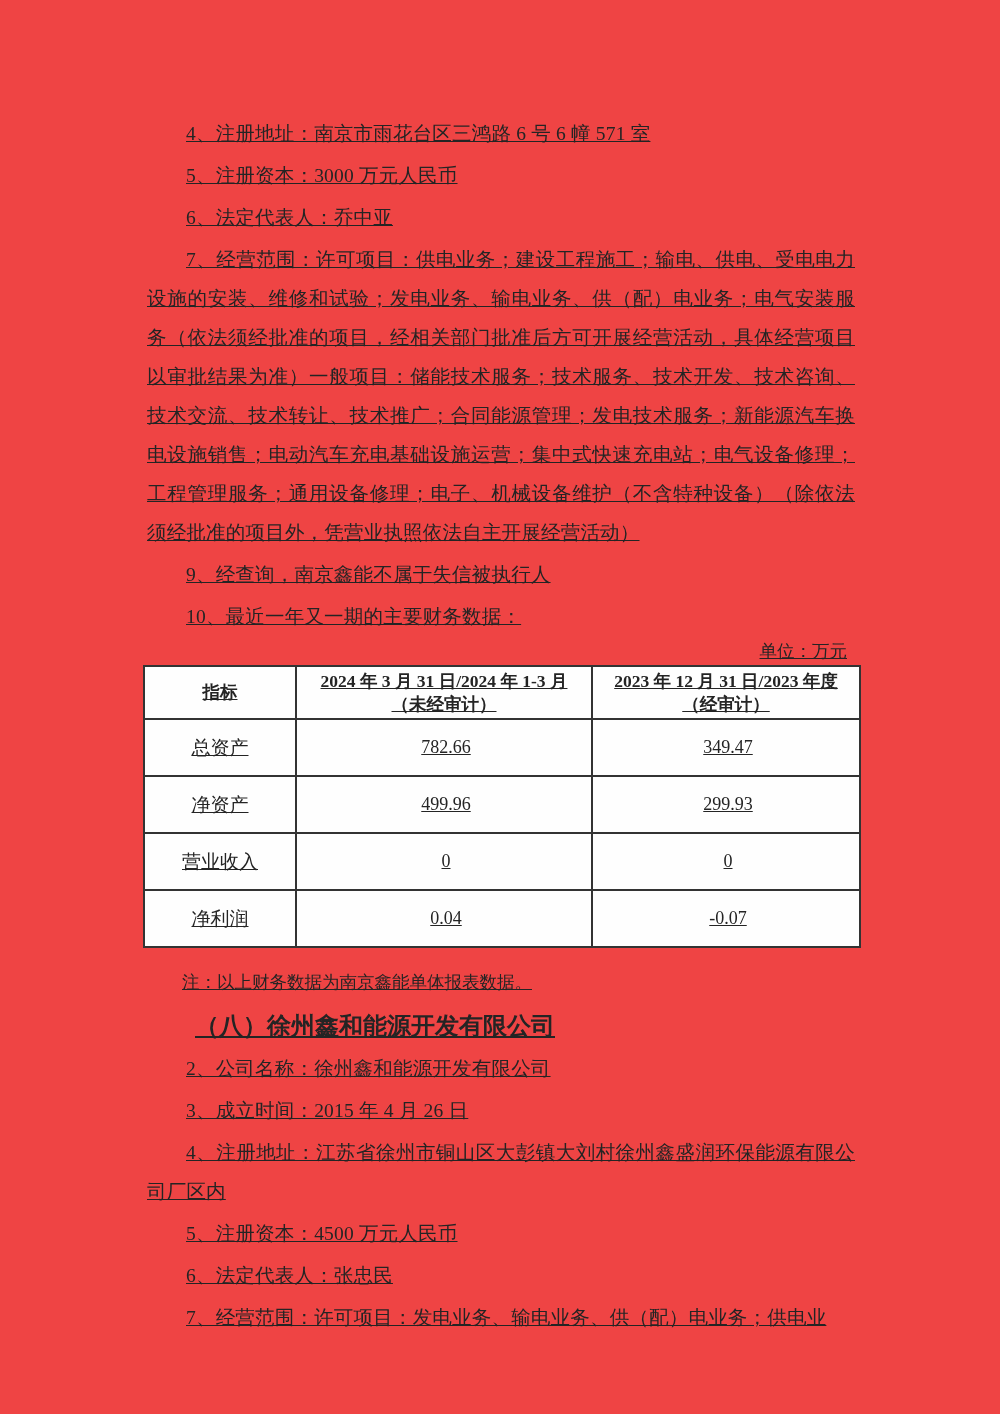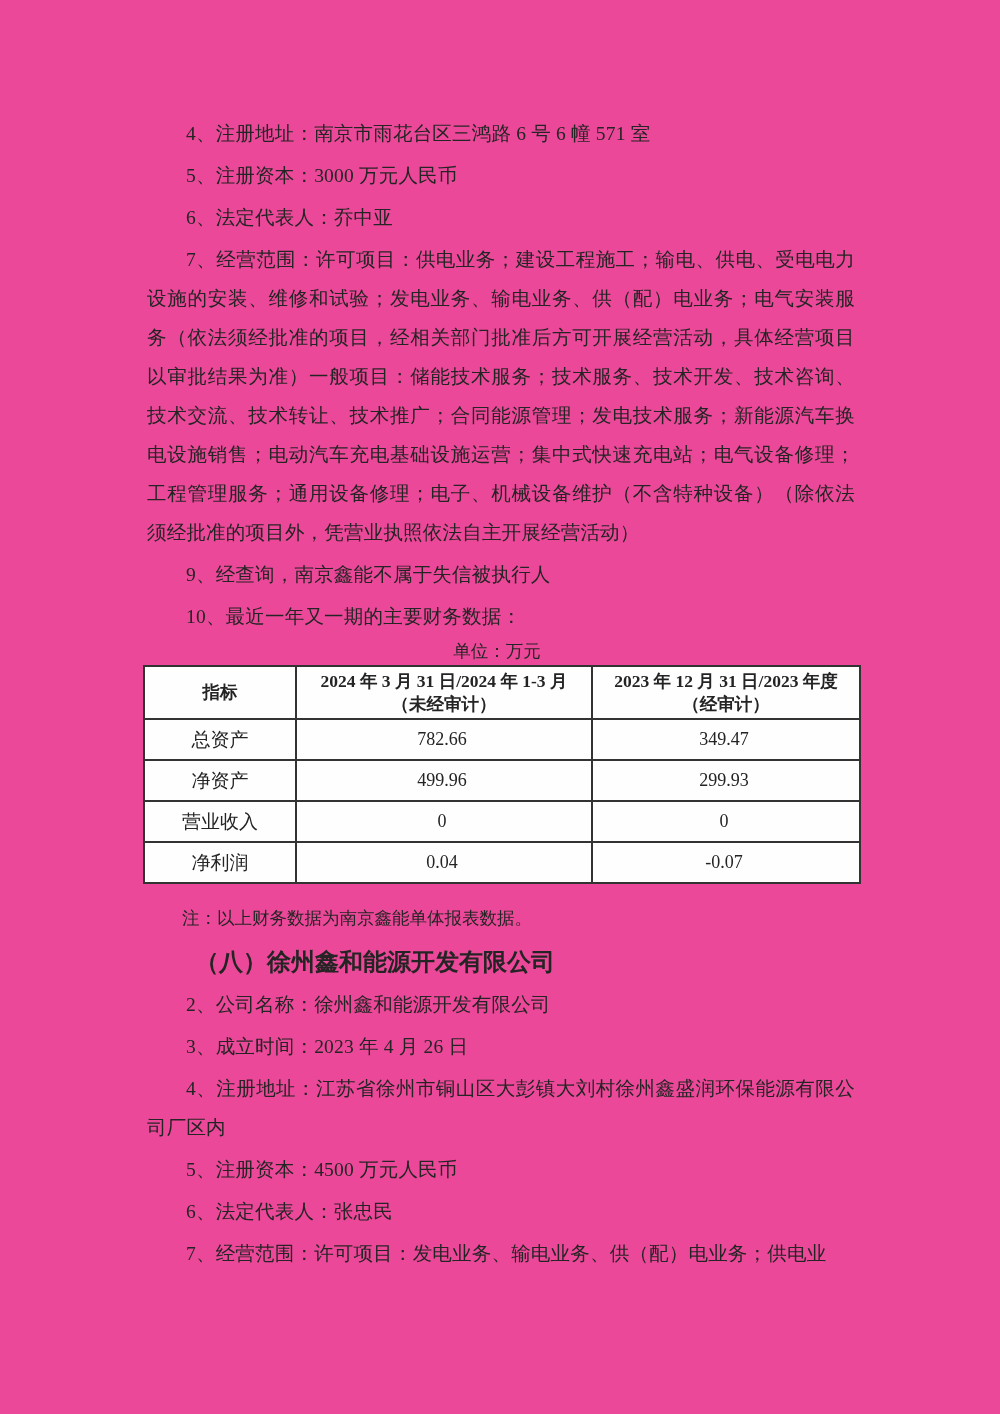--- a/index.html
+++ b/index.html
@@ -12,46 +12,47 @@
     height: 1414px;
     overflow: hidden;
     font-family: "Liberation Serif", "DejaVu Serif", serif;
     color: #242424;
   }
   .page {
     box-sizing: border-box;
     width: 1000px;
     height: 1414px;
     padding: 114px 145px 0 147px;
-    background: #ec4899;
+    background: #ef4444;
+    text-decoration: underline;
   }
   .para {
     font-size: 19.5px;
     line-height: 39px;
     text-align: justify;
     text-indent: 2em;
     margin: 0 0 3px 0;
     letter-spacing: 0.2px;
   }
   .unit-line {
     font-size: 17.5px;
     line-height: 24px;
-    text-align: center;
+    text-align: right;
     margin: 2px 8px 2px 0;
   }
   table.fin {
     border-collapse: collapse;
     table-layout: fixed;
     width: 716px;
     margin-left: -4px;
     background: #fefefe;
   }
   table.fin th, table.fin td {
     border: 2px solid #333333;
-    padding: 4px;
+    padding: 12px;
     font-weight: normal;
   }
   table.fin col.c1 { width: 152px; }
   table.fin col.c2 { width: 296px; }
   table.fin col.c3 { width: 268px; }
   table.fin th {
     font-weight: bold;
     font-size: 17.5px;
     line-height: 23px;
     text-align: center;
@@ -138,19 +139,19 @@
       <td class="num">-0.07</td>
     </tr>
   </tbody>
     </table>
 
   <div class="note">注：以上财务数据为南京鑫能单体报表数据。</div>
 
   <div class="section-title">（八）徐州鑫和能源开发有限公司</div>
 
   <div class="para">2、公司名称：徐州鑫和能源开发有限公司</div>
-  <div class="para">3、成立时间：2023 年 4 月 26 日</div>
+  <div class="para">3、成立时间：2015 年 4 月 26 日</div>
   <div class="para">4、注册地址：江苏省徐州市铜山区大彭镇大刘村徐州鑫盛润环保能源有限公司厂区内</div>
   <div class="para">5、注册资本：4500 万元人民币</div>
   <div class="para">6、法定代表人：张忠民</div>
   <div class="para">7、经营范围：许可项目：发电业务、输电业务、供（配）电业务；供电业</div>
 
 </div>
 
 </body></html>

